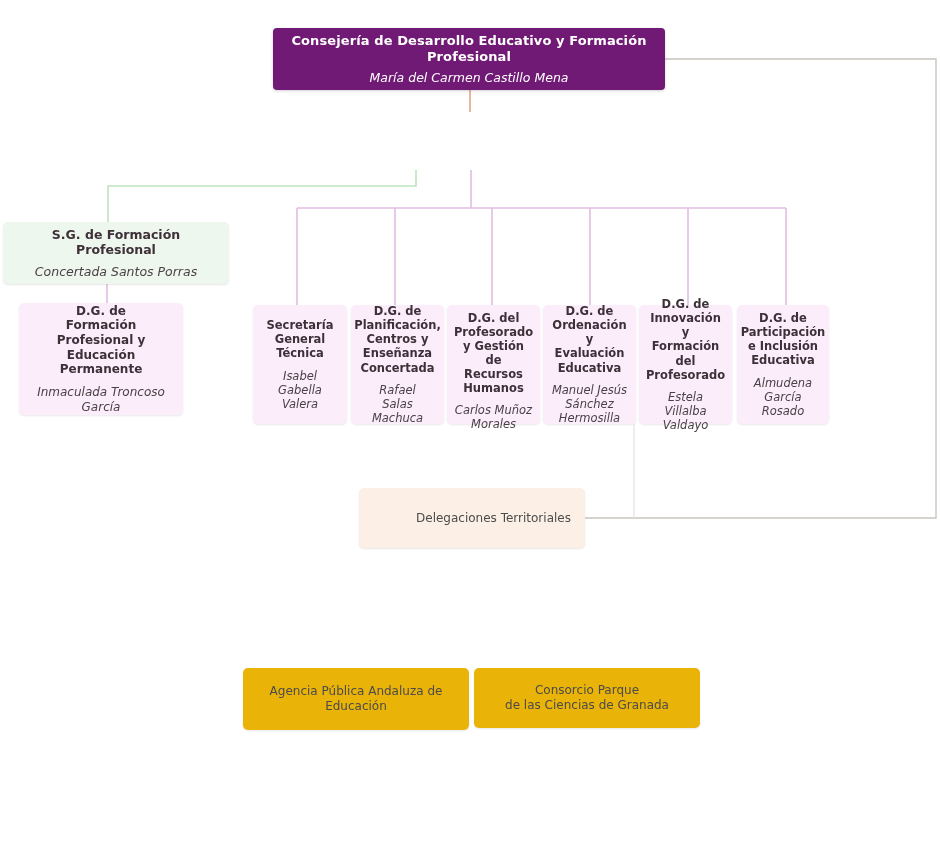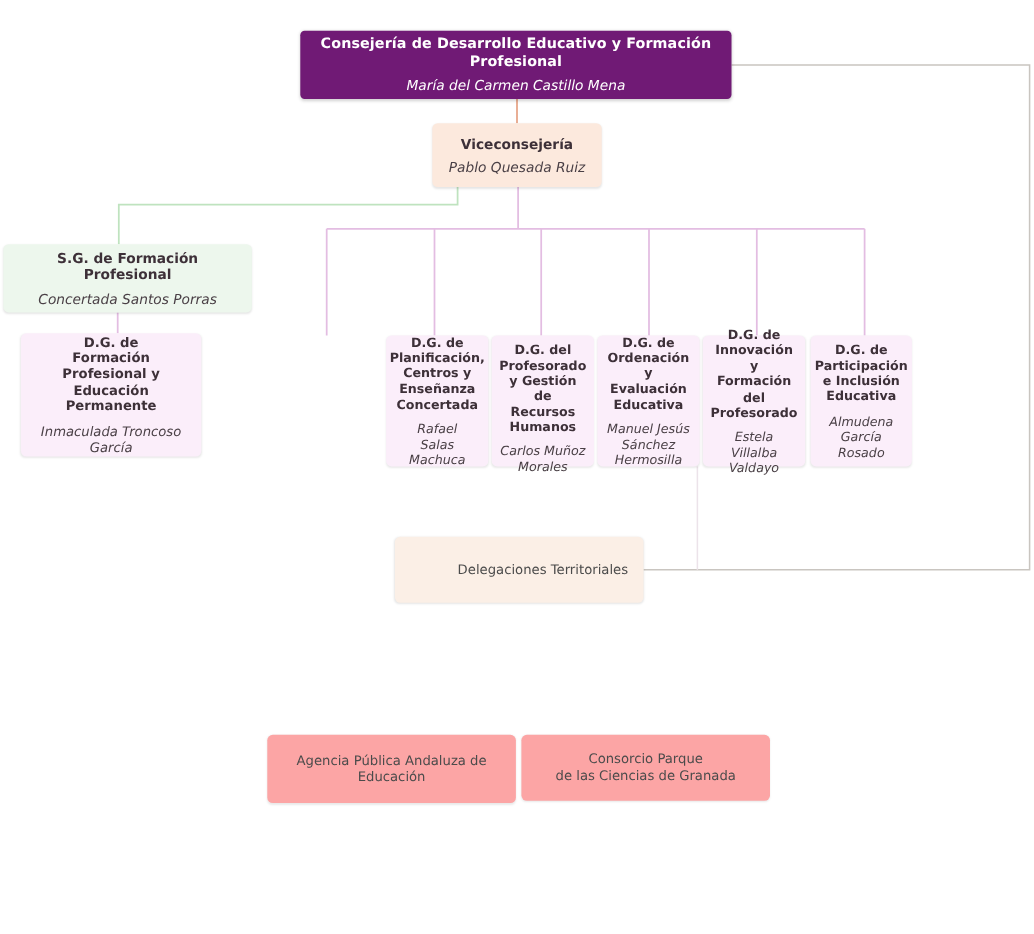--- a/index.html
+++ b/index.html
@@ -129,21 +129,21 @@
   .section-title {
     position: absolute;
     left: 0; top: 627px;
     width: 940px;
     text-align: center;
     font-size: 19px;
     color: #4d4d4d;
     font-weight: normal;
   }
   .ent {
-    background: #fca5a5;
+    background: #eab308;
     box-shadow: 0 1px 2px rgba(0,0,0,0.09);
   }
   .ent .t {
     font-weight: normal;
     font-size: 12px;
     color: #4b4b4b;
   }
   .n-e1 { left: 243px; top: 668px; width: 226px; height: 62px; }
   .n-e2 { left: 474px; top: 668px; width: 226px; height: 60px; }
 </style>
@@ -174,35 +174,35 @@
     <path d="M 786 208 L 786 305" fill="none" stroke="#e3bde2" stroke-width="1.6"></path>
 
     <path d="M 634 424 L 634 518" fill="none" stroke="#ece3ea" stroke-width="1.4"></path>
   </svg>
 
   <div class="node n-consejeria">
     <div class="t">Consejería de Desarrollo Educativo y Formación Profesional</div>
     <div class="p">María del Carmen Castillo Mena</div>
   </div>
 
-  <div class="node n-vice">
-    <div class="t">Viceconsejería</div>
-    <div class="p">Pablo Quesada Ruiz</div>
-  </div>
 
   <div class="node n-sg">
     <div class="t">S.G. de Formación Profesional</div>
     <div class="p">Concertada Santos Porras</div>
   </div>
 
   <div class="node dg n-dgfp">
     <div class="t">D.G. de<br>Formación Profesional y<br>Educación Permanente</div>
     <div class="p">Inmaculada Troncoso<br>García</div>
   </div>
 
+  <div class="node dg n-d1">
+    <div class="t">Secretaría<br>General<br>Técnica</div>
+    <div class="p">Isabel<br>Gabella Valera</div>
+  </div>
 
   <div class="node dg n-d2">
     <div class="t">D.G. de<br>Planificación,<br>Centros y<br>Enseñanza<br>Concertada</div>
     <div class="p">Rafael<br>Salas Machuca</div>
   </div>
 
   <div class="node dg n-d3">
     <div class="t">D.G. del<br>Profesorado<br>y Gestión de<br>Recursos<br>Humanos</div>
     <div class="p">Carlos Muñoz<br>Morales</div>
   </div>

